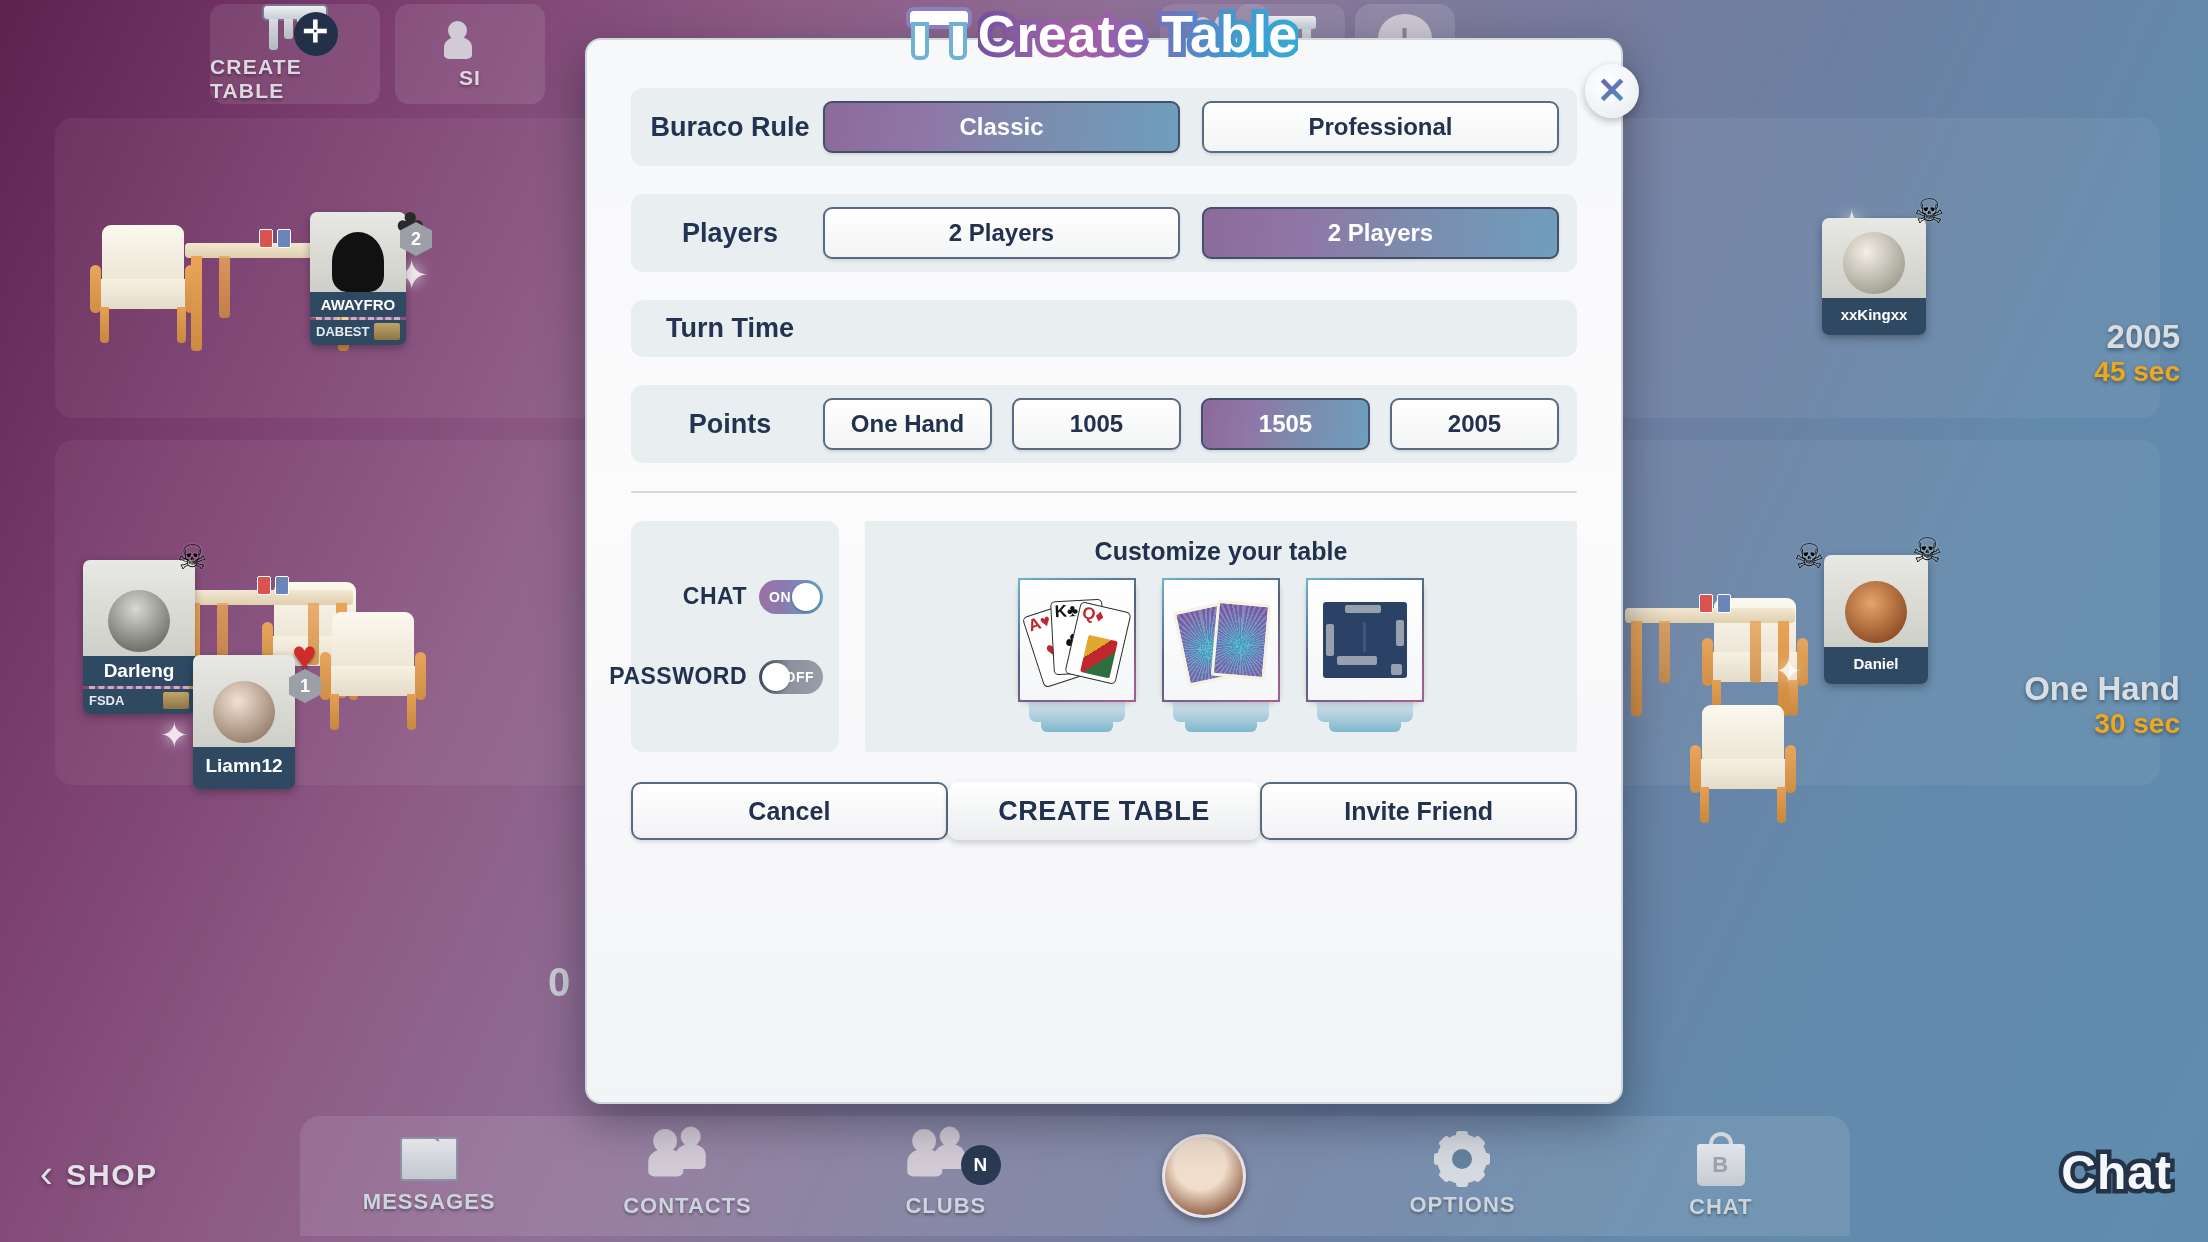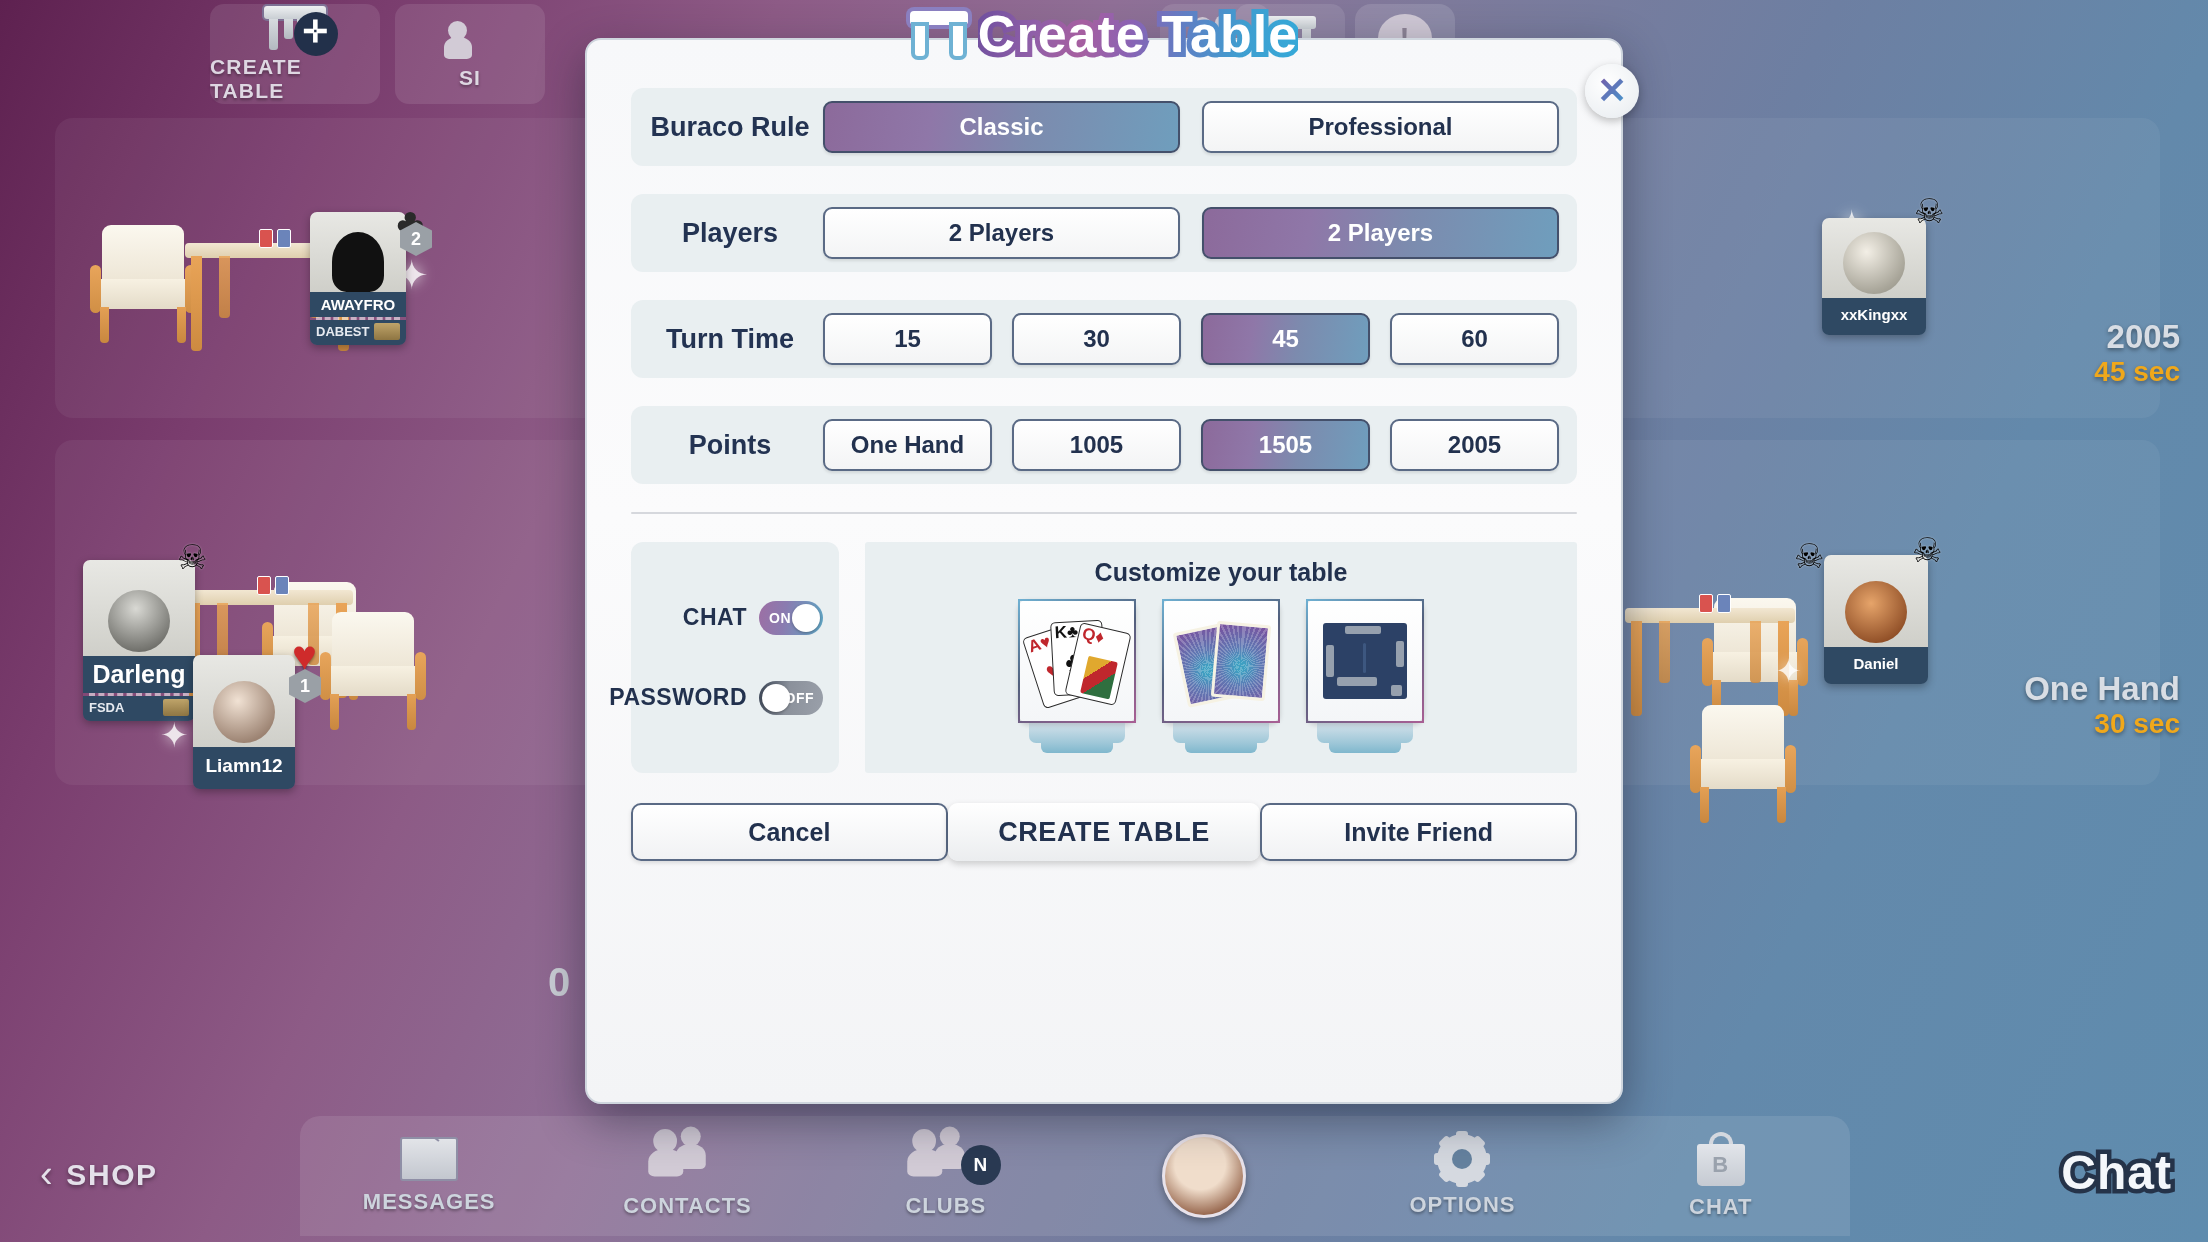--- a/index.html
+++ b/index.html
@@ -508,21 +508,21 @@
       <div class="arm l"></div>
       <div class="arm r"></div>
       <div class="leg l"></div>
       <div class="leg r"></div>
   </div>
 
   <div class="pcard" style="left:83px; top:560px; width:112px;">
     <div class="photo" style="height:96px">
         <div class="face" style="background:radial-gradient(circle at 45% 30%,#d9d9d4,#6d6d68 80%)"></div>
       </div>
-    <div class="nameband" style="font-size:25px">Darleng</div>
+    <div class="nameband" style="font-size:19px">Darleng</div>
     <div class="dash"></div>
     <div class="sub">
         <span>FSDA</span>
         <span class="chip"></span>
       </div>
     <div class="skull" style="right:-22px; top:-20px;">☠</div>
   </div>
 
   <div class="pcard" style="left:193px; top:655px; width:102px;">
     <div class="photo" style="height:92px">
@@ -649,26 +649,20 @@
     <div class="optrow">
       <div class="rowlabel">Players</div>
       <div class="opts">
         <div class="optbtn">2 Players</div>
         <div class="optbtn sel">2 Players</div>
       </div>
     </div>
 
     <div class="optrow four">
       <div class="rowlabel">Turn Time</div>
-      <div class="opts">
-        <div class="optbtn">15</div>
-        <div class="optbtn">30</div>
-        <div class="optbtn sel">45</div>
-        <div class="optbtn">60</div>
-      </div>
     </div>
 
     <div class="optrow four">
       <div class="rowlabel">Points</div>
       <div class="opts">
         <div class="optbtn">One Hand</div>
         <div class="optbtn">1005</div>
         <div class="optbtn sel">1505</div>
         <div class="optbtn">2005</div>
       </div>

